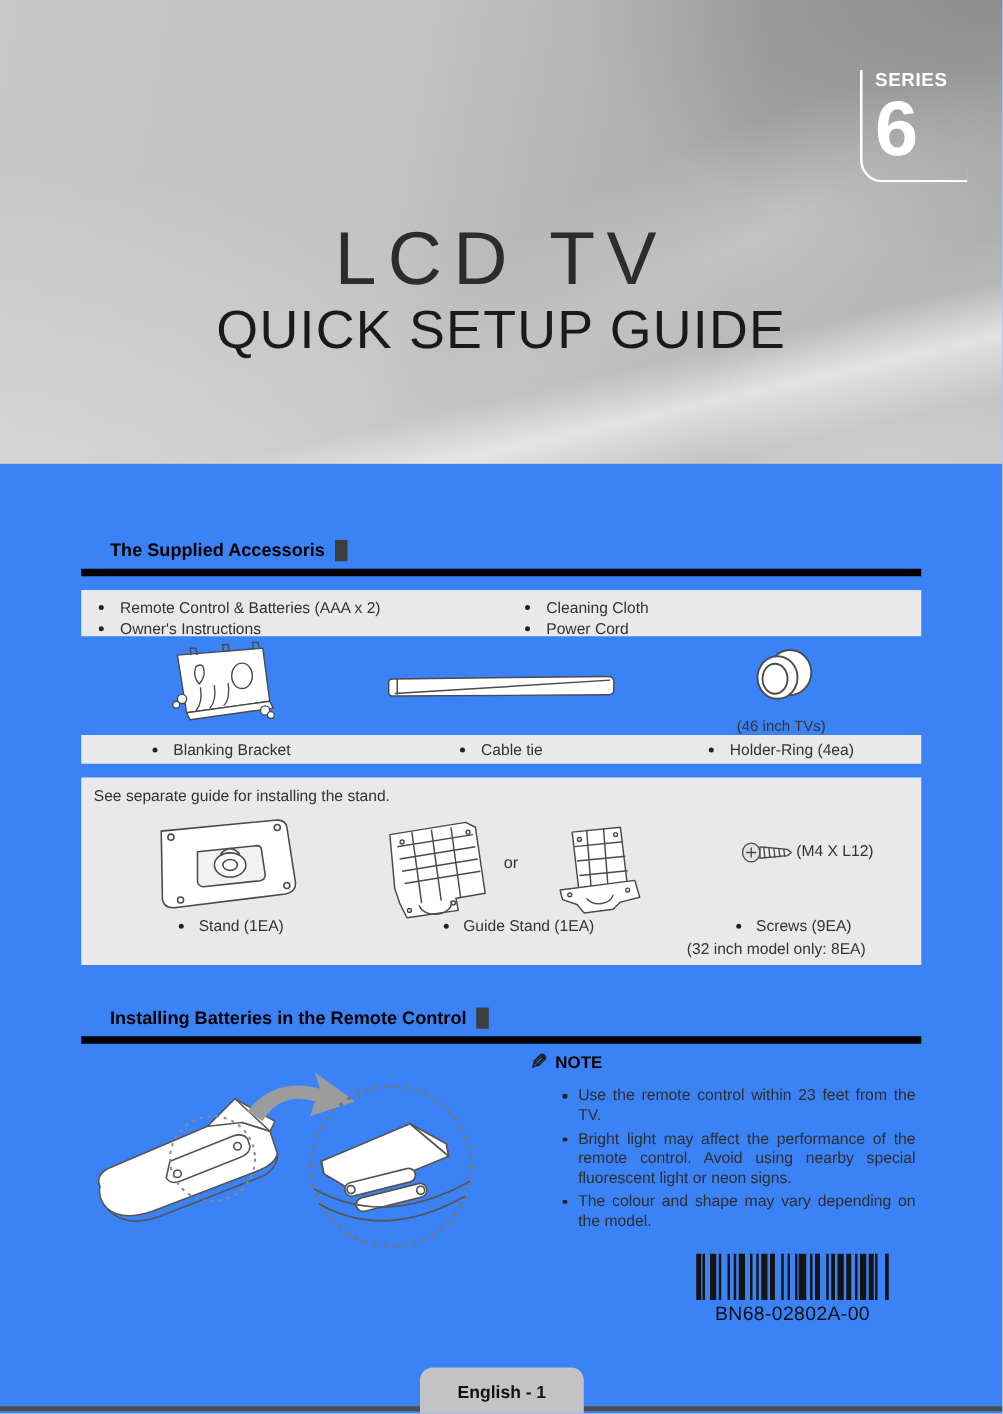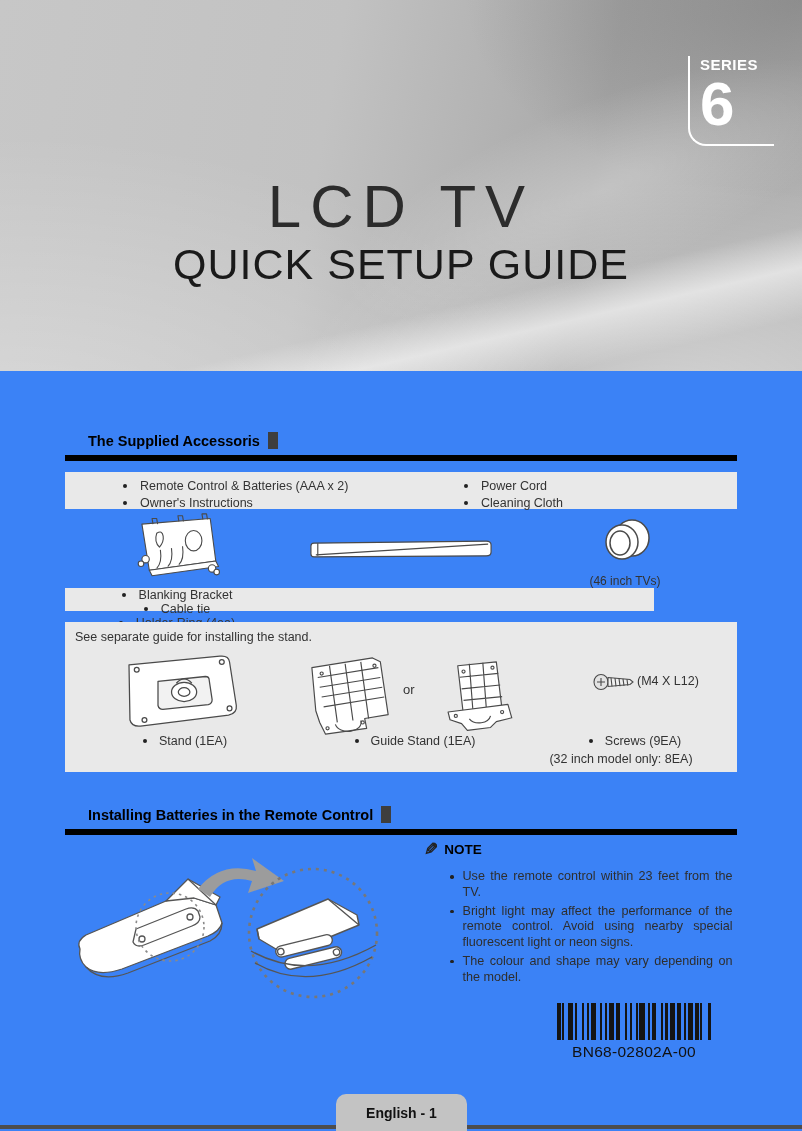--- a/index.html
+++ b/index.html
@@ -33,33 +33,33 @@
 
   
   .section{position:absolute;left:65px;width:672px;}
   .sec-head{border-bottom:6px solid #000000;padding-bottom:6px;display:flex;align-items:center;}
   .sec-title{font-size:14.5px;font-weight:bold;color:#000;margin-left:23px;}
   .sec-square{width:10px;height:17px;background:#3e3e3e;margin-left:8px;}
 
   .graybox{background:#e9e9e9;}
   .acc-box{position:absolute;left:65px;top:472px;width:672px;height:37px;display:flex;
       font-size:12.5px;color:#333;}
-  .acc-col{width:50%;padding-top:5px;margin-left:44px;}
+  .acc-col{width:50%;padding-top:5px;}
   .acc-item{display:flex;align-items:center;height:17px;}
   .dot{width:4px;height:4px;border-radius:50%;background:#222;flex:0 0 auto;}
   .acc-item .dot{margin:0 13px 0 14px;}
   .acc-col.right .dot{margin-left:19px;}
 
   .img-row{position:absolute;left:65px;top:512px;width:672px;height:74px;display:flex;}
   .img-cell{width:224px;display:flex;align-items:center;justify-content:center;position:relative;}
   .ring-note{position:absolute;left:0;bottom:-2px;width:100%;text-align:center;
       font-size:12px;color:#333;}
 
-  .labels-bar{position:absolute;left:65px;top:588px;width:589px;height:23px;display:flex;
-      font-size:12.5px;color:#333;flex-direction:column;}
+  .labels-bar{position:absolute;left:65px;top:588px;width:672px;height:23px;display:flex;
+      font-size:12.5px;color:#333;}
   .label-cell{width:224px;display:flex;align-items:center;justify-content:center;}
   .label-cell .dot{margin-right:13px;}
 
   .stand-box{position:absolute;left:65px;top:622px;width:672px;height:150px;font-size:12.5px;color:#333;}
   .stand-caption{position:absolute;left:10px;top:8px;}
   .stand-img{position:absolute;left:35px;top:30px;}
   .gstand1-img{position:absolute;left:236px;top:32px;}
   .or-label{position:absolute;left:338px;top:60px;font-size:13px;color:#333;}
   .gstand2-img{position:absolute;left:368px;top:36px;}
   .screw-img{position:absolute;left:527px;top:50px;}
@@ -123,25 +123,25 @@
         <span>Remote Control &amp; Batteries (AAA x 2)</span>
       </div>
       <div class="acc-item">
         <span class="dot"></span>
         <span>Owner's Instructions</span>
       </div>
     </div>
     <div class="acc-col right">
       <div class="acc-item">
         <span class="dot"></span>
+        <span>Cleaning Cloth</span>
+      </div>
+      <div class="acc-item">
+        <span class="dot"></span>
         <span>Power Cord</span>
-      </div>
-      <div class="acc-item">
-        <span class="dot"></span>
-        <span>Cleaning Cloth</span>
       </div>
     </div>
   </div>
 
   <div class="img-row">
     <div class="img-cell">
       <svg width="116" height="72" viewBox="0 0 120 78">
         <g fill="#fff" stroke="#4a4a4a" stroke-width="1.2" stroke-linejoin="round">
           <path d="M22,12 L96,6 L102,52 L30,62 Z"></path>
           <path d="M30,62 L102,52 L105,58 L33,68 Z"></path>

